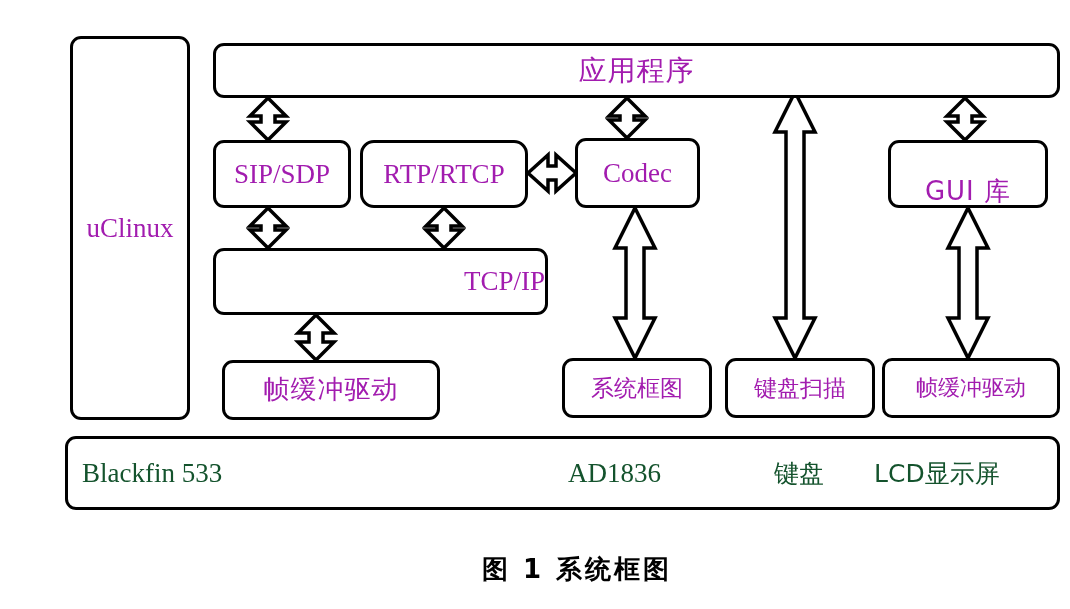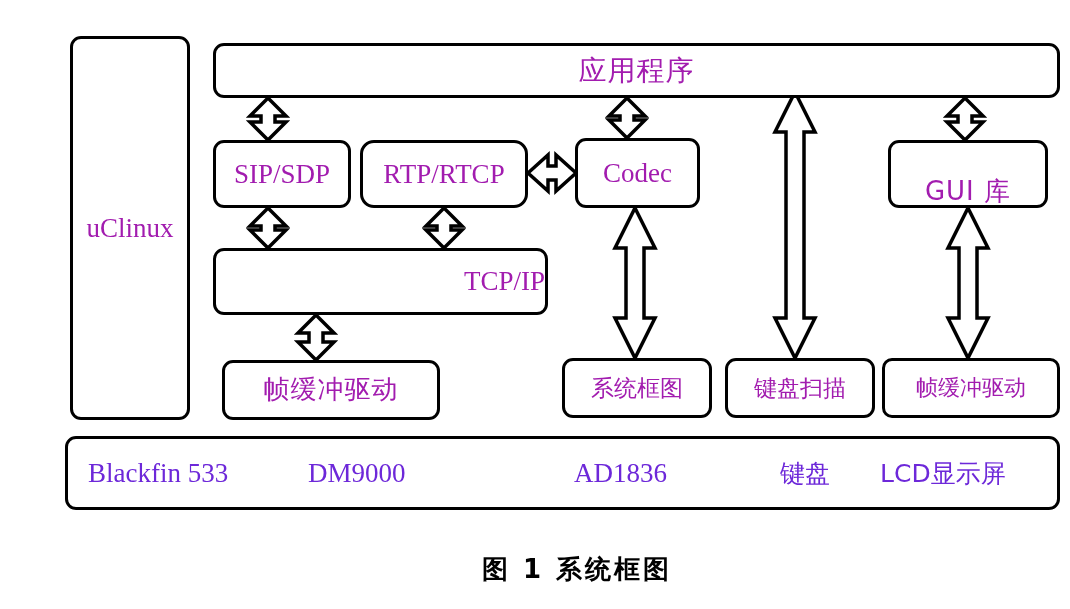--- a/index.html
+++ b/index.html
@@ -54,23 +54,22 @@
     position: absolute;
     box-sizing: border-box;
     border: 3px solid #000000;
     border-radius: 11px;
     background: #ffffff;
   }
   .hw-item {
     position: absolute;
     top: 50%;
     transform: translateY(-50%);
-    color: #6d28d9;
+    color: #14532d;
     white-space: nowrap;
-    margin-left: 6px;
   }
   .hw-latin {
     font-family: "Liberation Serif", "DejaVu Serif", serif;
     font-size: 27px;
   }
   .hw-mixed {
     font-family: "DejaVu Sans", "Liberation Sans", sans-serif;
     font-size: 25px;
   }
   #caption {
@@ -157,21 +156,20 @@
   <div class="node-box lbl-cjk-sm" style="left:725px; top:358px; width:150px; height:60px;">
     <span>键盘扫描</span>
   </div>
 
   <div class="node-box lbl-cjk-sm" style="left:882px; top:358px; width:178px; height:60px; font-size:22px;border-radius:10px;">
     <span>帧缓冲驱动</span>
   </div>
 
   <div class="hw-row" style="left:65px; top:436px; width:995px; height:74px;">
     <span class="hw-item hw-latin" style="left:14px;">Blackfin 533</span>
-    <span class="hw-item hw-latin" style="left:234px;">DM9000</span>
     <span class="hw-item hw-latin" style="left:500px;">AD1836</span>
     <span class="hw-item hw-mixed" style="left:706px;">键盘</span>
     <span class="hw-item hw-mixed" style="left:806px;">LCD显示屏</span>
   </div>
 
   <div id="caption">图 1  系统框图</div>
 
 </div>
 
 </body></html>

